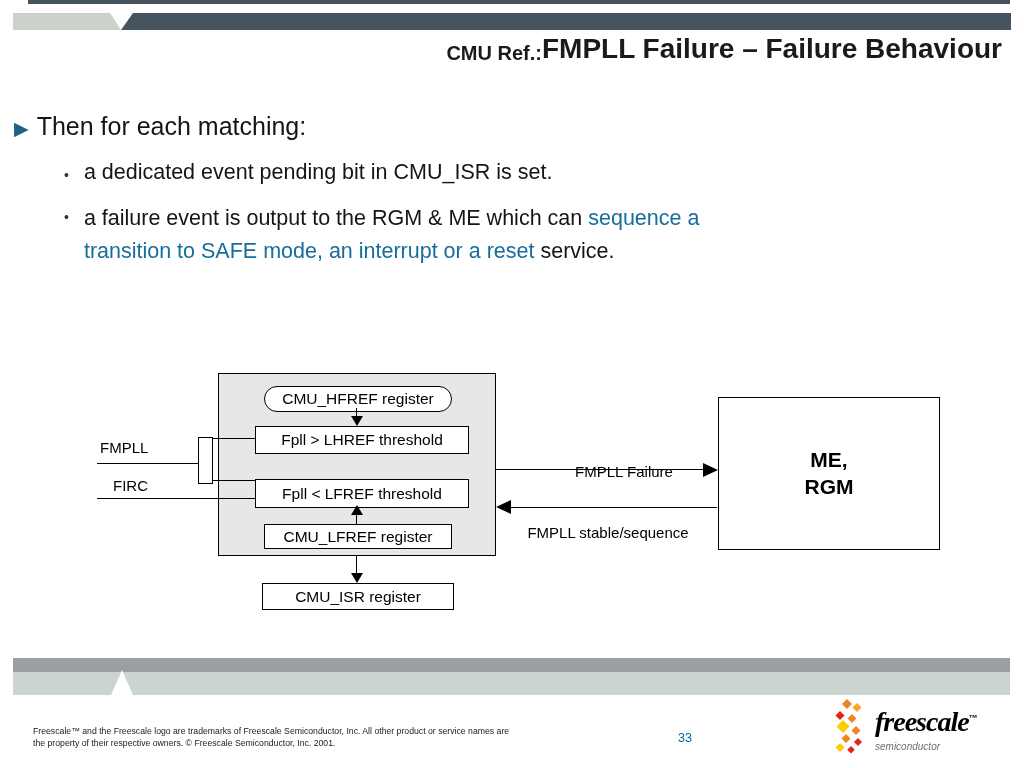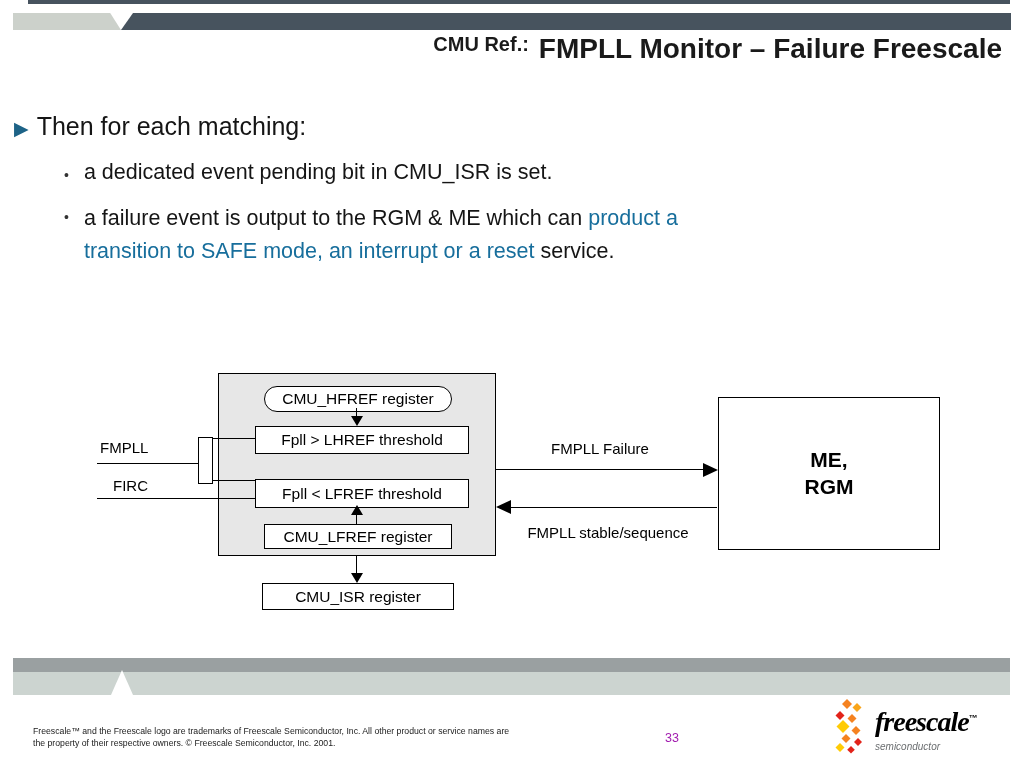--- a/index.html
+++ b/index.html
@@ -5,21 +5,21 @@
   html,body{margin:0;padding:0;background:#ffffff;}
   .slide{position:relative;width:1024px;height:768px;background:#ffffff;overflow:hidden;
          font-family:"Liberation Sans",sans-serif;color:#111;}
 
   
   .top-strip{position:absolute;left:28px;top:0;width:982px;height:4px;background:#47535e;}
   .header-tab{position:absolute;left:13px;top:13px;width:108px;height:17px;background:#ccd1cb;
               clip-path:polygon(0 0,90% 0,100% 100%,0 100%);}
   .header-bar{position:absolute;left:121px;top:13px;width:890px;height:17px;background:#47535e;
               clip-path:polygon(12px 0,100% 0,100% 100%,0 100%);}
-  .title-wrap{position:absolute;top:33px;right:22px;display:flex;align-items:flex-start;gap:10px;white-space:nowrap;}
+  .title-wrap{position:absolute;top:33px;right:22px;display:flex;align-items:flex-end;white-space:nowrap;}
   .title-prefix{font-size:20px;font-weight:bold;color:#1a1a1a;}
   .title-main{font-size:28px;font-weight:bold;color:#1a1a1a;}
 
   
   .bullet-l1{position:absolute;left:14px;top:112px;display:flex;align-items:flex-start;gap:8px;
              font-size:25px;color:#151515;}
   .tri{font-size:19px;color:#1d6387;line-height:1;margin-top:7px;}
   .bullet-l2{position:absolute;display:flex;align-items:flex-start;gap:15px;font-size:21.5px;color:#151515;}
   .b2a{left:64px;top:160px;}
   .b2b{left:64px;top:202px;line-height:1.55;}
@@ -42,67 +42,67 @@
   .vline{position:absolute;width:0;border-left:1.5px solid #000;}
   .ah{position:absolute;width:0;height:0;}
   .ah-right{border-top:7px solid transparent;border-bottom:7px solid transparent;border-left:15px solid #000;}
   .ah-left{border-top:7px solid transparent;border-bottom:7px solid transparent;border-right:15px solid #000;}
   .ah-down{border-left:6px solid transparent;border-right:6px solid transparent;border-top:10px solid #000;}
   .ah-up{border-left:6px solid transparent;border-right:6px solid transparent;border-bottom:10px solid #000;}
 
   .dlabel{position:absolute;font-size:15px;color:#000;white-space:nowrap;}
   .lbl-fmpll{left:100px;top:439px;}
   .lbl-firc{left:113px;top:477px;}
-  .lbl-fail{left:496px;top:440px;width:208px;text-align:center;}
+  .lbl-fail{left:496px;top:463px;width:208px;text-align:center;padding-left:24px;}
   .lbl-stable{left:488px;top:524px;width:240px;text-align:center;}
 
   
   .foot-bar1{position:absolute;left:13px;top:658px;width:997px;height:14px;background:#9aa0a1;}
   .foot-bar2{position:absolute;left:13px;top:672px;width:997px;height:23px;background:#ccd4d0;}
   .foot-notch{position:absolute;left:111px;top:670px;width:0;height:0;
               border-left:11px solid transparent;border-right:11px solid transparent;border-bottom:25px solid #fff;}
   .disclaimer{position:absolute;left:33px;top:726px;font-size:8.7px;line-height:1.35;color:#1a1a1a;}
-  .page-num{position:absolute;left:652px;top:731px;width:40px;text-align:center;font-size:12.5px;color:#a21caf;}
+  .page-num{position:absolute;left:652px;top:731px;width:40px;text-align:right;font-size:12.5px;color:#0369a1;}
 
   .logo{position:absolute;left:833px;top:698px;width:180px;height:60px;}
   .logo-mark{position:absolute;left:0;top:0;}
   .logo-word{position:absolute;left:42px;top:8px;font-family:"Liberation Serif",serif;
              font-weight:bold;font-style:italic;font-size:28px;letter-spacing:-1px;color:#000;white-space:nowrap;text-align:right;}
   .logo-tm{font-size:9px;vertical-align:super;letter-spacing:0;font-family:"Liberation Sans",sans-serif;font-style:normal;}
   .logo-sub{position:absolute;left:42px;top:43px;width:116px;text-align:left;font-style:italic;
             font-size:10px;color:#6b6e70;}
 </style>
 </head>
 <body>
 
 <div class="slide">
 
   <div class="top-strip"></div>
   <div class="header-tab"></div>
   <div class="header-bar"></div>
 
   <div class="title-wrap">
     <span class="title-prefix">CMU Ref.:</span>
-    <span class="title-main">FMPLL Monitor – Failure Freescale</span>
+    <span class="title-main">FMPLL Failure – Failure Behaviour</span>
   </div>
 
   <div class="bullet-l1">
     <span class="tri">▶</span>
     <span>Then for each matching:</span>
   </div>
 
   <div class="bullet-l2 b2a">
     <span class="dot">•</span>
     <span>a dedicated event pending bit in CMU_ISR is set.</span>
   </div>
 
   <div class="bullet-l2 b2b">
     <span class="dot">•</span>
     <div>
-      <div><span>a failure event is output to the RGM &amp; ME which can</span> <span class="teal">product a</span></div>
+      <div><span>a failure event is output to the RGM &amp; ME which can</span> <span class="teal">sequence a</span></div>
       <div><span class="teal">transition to SAFE mode, an interrupt or a reset</span> <span>service.</span></div>
     </div>
   </div>
 
   <div class="gray-box"></div>
 
   <div class="dbox box-hfref">CMU_HFREF register</div>
   <div class="dbox box-lhref">Fpll &gt; LHREF threshold</div>
   <div class="dbox box-lfref">Fpll &lt; LFREF threshold</div>
   <div class="dbox box-lfrefreg">CMU_LFREF register</div>

